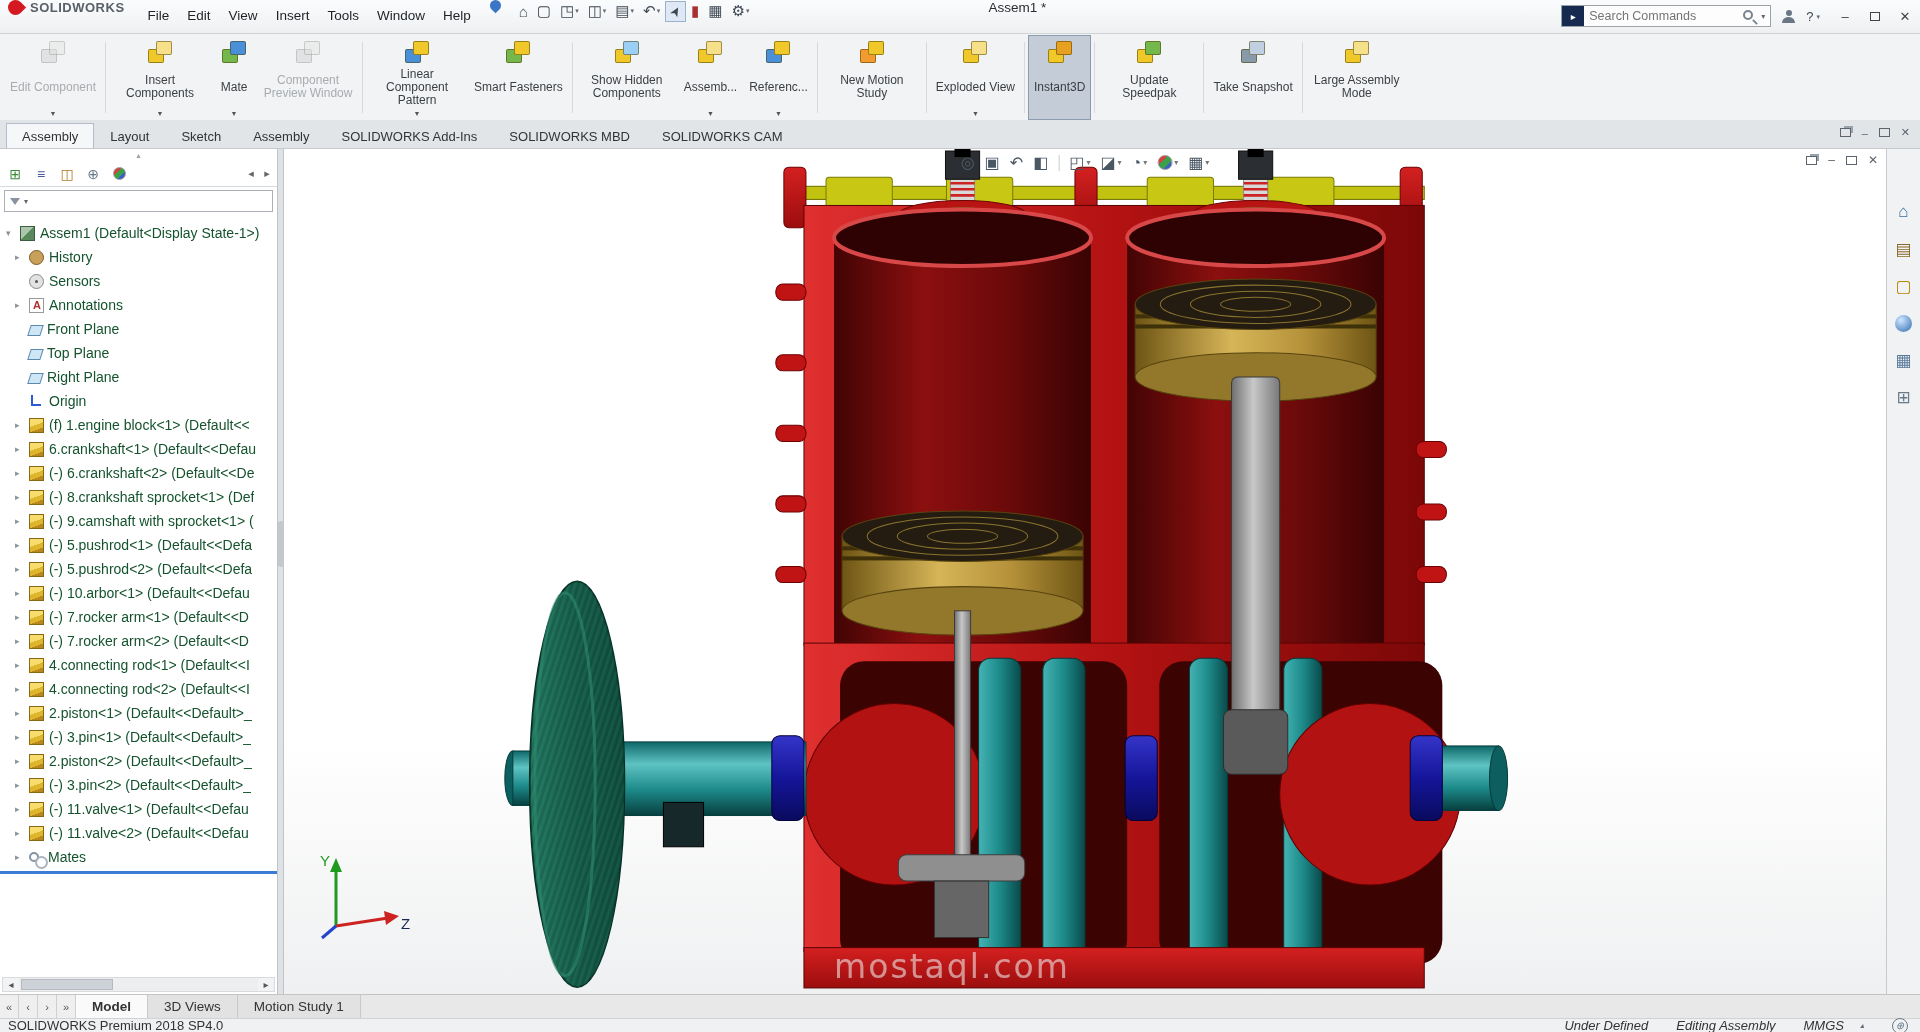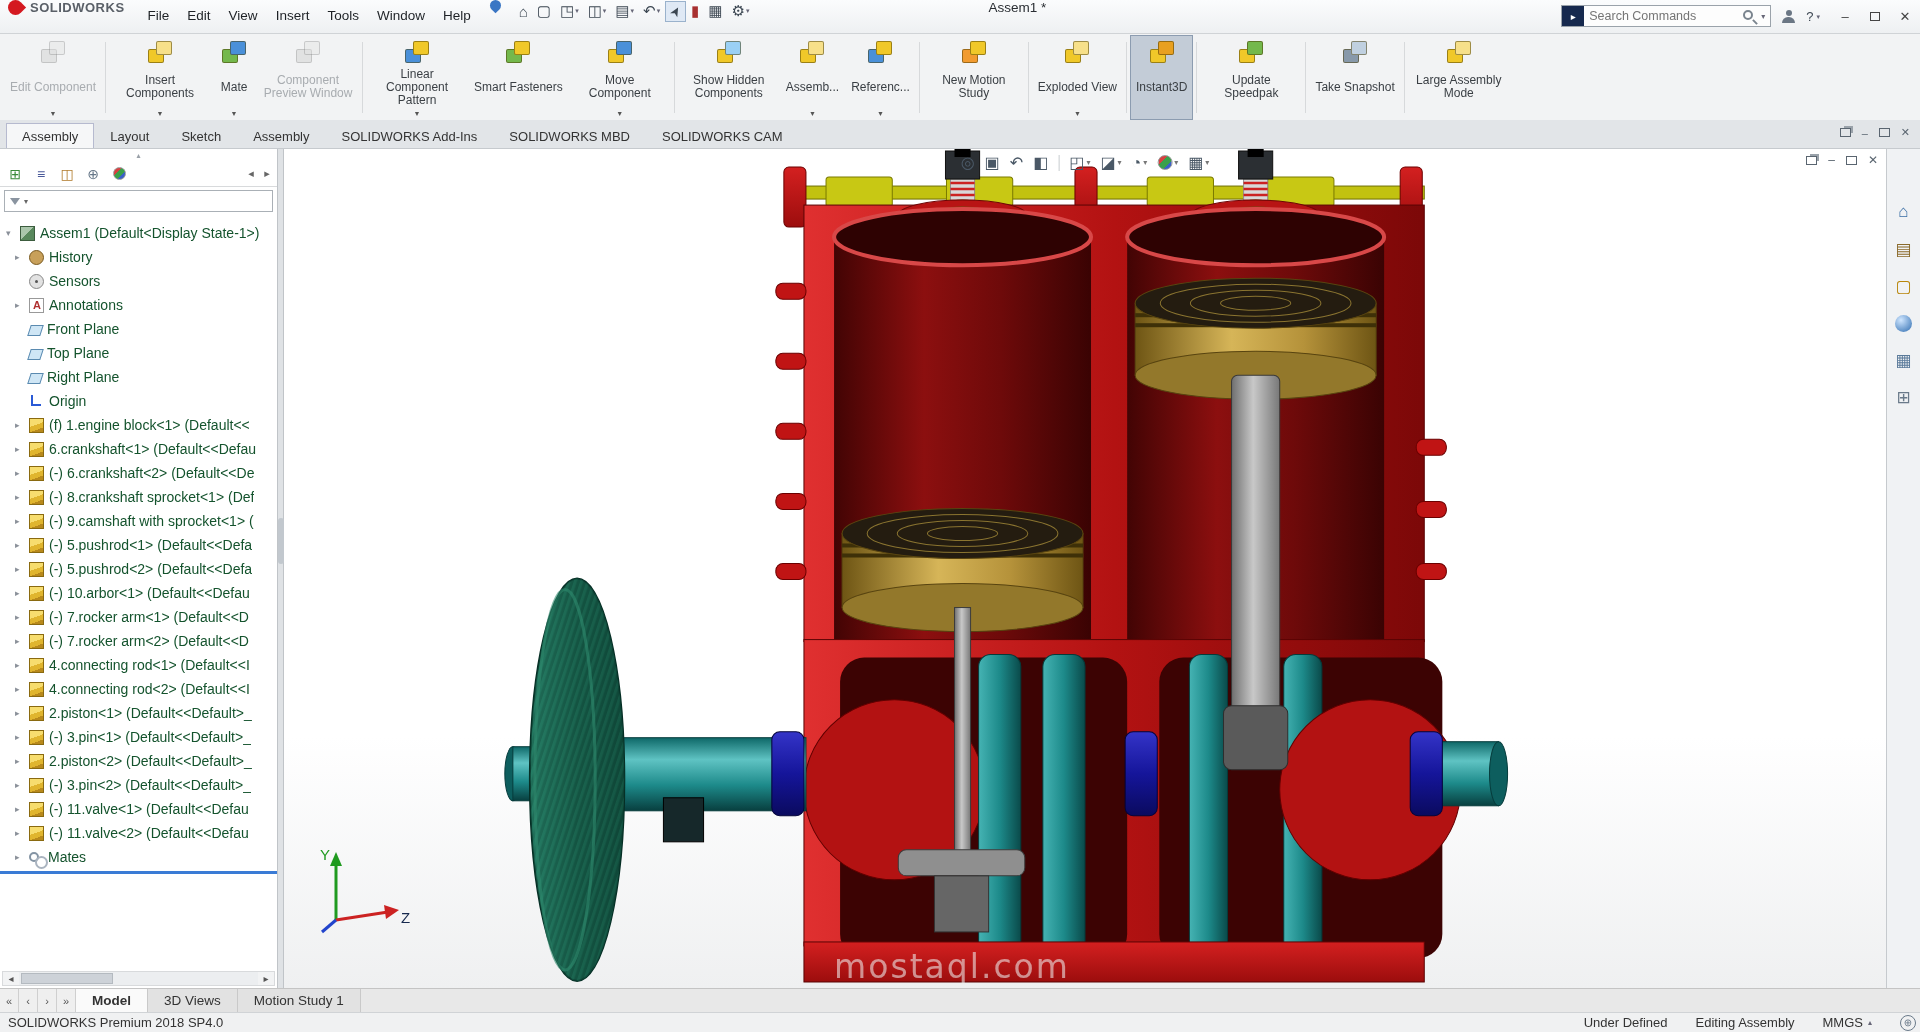--- a/index.html
+++ b/index.html
@@ -120,24 +120,24 @@
   .ball { width:17px; height:17px; border-radius:50%; background:radial-gradient(circle at 35% 30%,#cfe6ff,#2e6cb0); display:inline-block; }
 
   
   .bottombar { height:24px; display:flex; align-items:stretch; background:#e8e8e8; border-top:1px solid #c4c4c4; flex:none; }
   .sbt { width:19px; display:flex; align-items:center; justify-content:center; font-size:11px; color:#555; border-right:1px solid #cfcfcf; background:#efefef; }
   .btab { padding:0 16px; display:flex; align-items:center; font-size:13.5px; color:#333; border-right:1px solid #c9c9c9; background:#e2e2e2; white-space:nowrap; }
   .btab.active { background:#fafafa; font-weight:bold; }
   .bfill { flex:1; }
 
   
-  .statusbar { height:20px; display:flex; align-items:center; background:#f0f1f2; border-top:1px solid #d0d3d6; font-size:13px; color:#333; flex:none; }
+  .statusbar { height:14px; display:flex; align-items:center; background:#f0f1f2; border-top:1px solid #d0d3d6; font-size:13px; color:#333; flex:none; }
   .sb-left { margin-left:8px; }
-  .sb-right { margin-left:auto; display:flex; align-items:center; gap:28px; margin-right:4px; }
-  .units { display:flex; gap:5px; align-items:center; }
+  .sb-right { margin-left:auto; display:flex; align-items:center; gap:28px; margin-right:12px;font-style:italic; }
+  .units { display:flex; gap:16px; align-items:center; }
   .units .qcaret { font-size:8px; }
   .globe { width:16px; height:16px; border-radius:50%; border:1px solid #6a7a8a; color:#6a7a8a; font-size:10px; display:flex; align-items:center; justify-content:center; }
 </style>
 </head>
 <body>
 
 <div id="app">
 
   <div class="titlebar">
     <div class="logo">
@@ -254,28 +254,20 @@
         <span class="rlabel">Linear Component Pattern</span>
         <span class="rcaret">▼</span>
       </div>
       <div class="rbtn">
         <span class="ribicon">
           <i class="ci c1" style="background: rgb(116, 184, 76);"></i>
           <i class="ci c2" style="background: rgb(240, 200, 41);"></i>
         </span>
         <span class="rlabel">Smart Fasteners</span>
         <span class="rcaret"></span>
-      </div>
-      <div class="rbtn">
-        <span class="ribicon">
-          <i class="ci c1" style="background: rgb(240, 200, 41);"></i>
-          <i class="ci c2" style="background: rgb(74, 144, 217);"></i>
-        </span>
-        <span class="rlabel">Move Component</span>
-        <span class="rcaret">▼</span>
       </div>
       <span class="rsep"></span>
       <div class="rbtn">
         <span class="ribicon">
           <i class="ci c1" style="background: rgb(240, 200, 41);"></i>
           <i class="ci c2" style="background: rgb(154, 208, 245);"></i>
         </span>
         <span class="rlabel">Show Hidden Components</span>
         <span class="rcaret"></span>
       </div>

